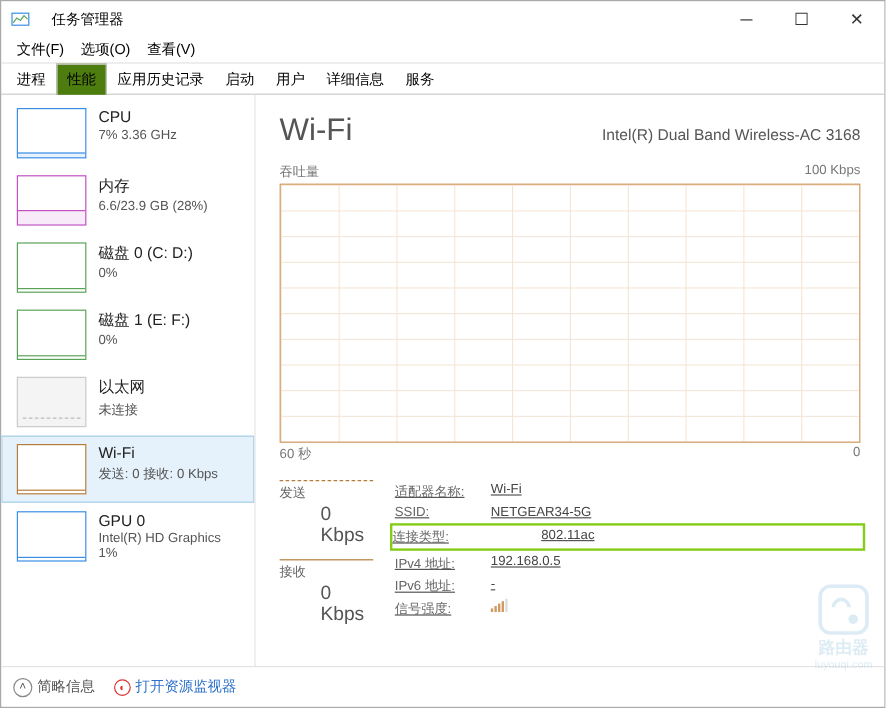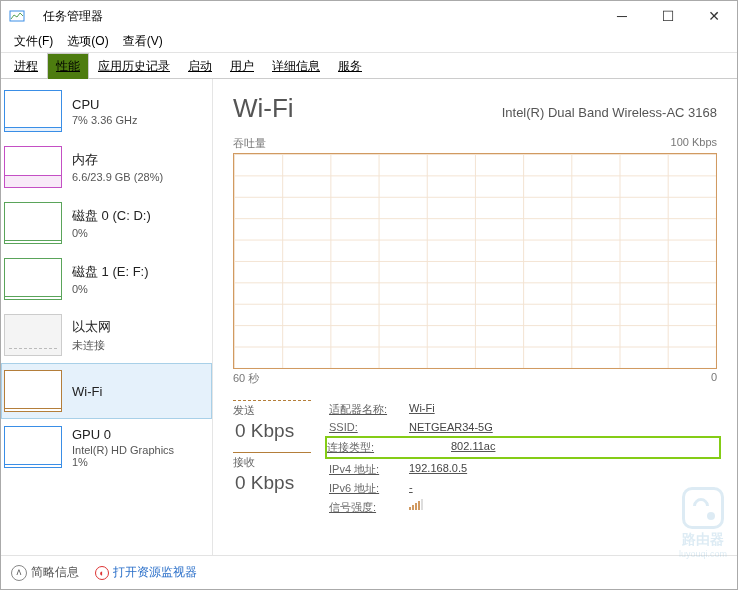--- a/index.html
+++ b/index.html
@@ -8,29 +8,29 @@
 
 .titlebar { height: 30px; display: flex; align-items: center; padding: 0 0 0 8px; gap: 12px; }
 .titlebar .app-icon { width: 16px; height: 16px; margin-right: 6px; }
 .titlebar .title { flex: 1; font-size: 12px; }
 .win-controls { display: flex; height: 30px; }
 .win-controls div { width: 46px; display: flex; align-items: center; justify-content: center; font-size: 14px; color: #333; }
 
 .menubar { height: 22px; display: flex; align-items: center; padding: 0 6px; border-bottom: 1px solid #e3e3e3; }
 .menubar .menu-item { padding: 2px 7px; font-size: 12px; }
 
-.tabs { height: 26px; display: flex; align-items: flex-end; padding: 0 4px; text-decoration: underline; }
+.tabs { height: 26px; display: flex; align-items: flex-end; padding: 0 4px; }
 .tab { padding: 4px 8px; border: 1px solid transparent; border-bottom: none; font-size: 12px; cursor: default; }
 .tab.active { border-color: #ccc; background: #4d7c0f; position: relative; z-index: 2; }
 .tab-underline { height: 1px; background: #ccc; margin-top: -1px; z-index: 1; }
 
 .content { flex: 1; display: flex; overflow: hidden; }
 
 .sidebar { width: 212px; border-right: 1px solid #e5e5e5; overflow-y: auto; padding: 4px 0; }
-.side-item { display: flex; align-items: center; padding: 6px 6px 6px 2px; gap: 10px; cursor: default; border: 1px solid transparent; }
+.side-item { display: flex; padding: 6px 6px 6px 12px; gap: 10px; cursor: default; border: 1px solid transparent; }
 .side-item.selected { background: #e5f1fb; border: 1px solid #a8d0e8; }
 .side-thumb { width: 58px; height: 42px; border: 1px solid; background: #fff; position: relative; }
 .side-thumb.cpu { border-color: #3a8ee6; }
 .side-thumb.mem { border-color: #c44fc4; }
 .side-thumb.disk { border-color: #5aa45a; }
 .side-thumb.eth { border-color: #ccc; background: #f4f4f4; }
 .side-thumb.eth .line { position:absolute; left:4px; right:4px; bottom:6px; border-top:1px dashed #bbb; }
 .side-thumb.wifi { border-color: #b47e3a; }
 .side-thumb.gpu { border-color: #3a8ee6; }
 .thumb-trace { position: absolute; left: 0; right: 0; bottom: 0; height: 6px; }
@@ -48,21 +48,21 @@
 .main-title { font-size: 26px; font-weight: 400; color: #555; }
 .adapter-full { font-size: 13px; color: #555; }
 
 .chart-area { }
 .chart-labels { display: flex; justify-content: space-between; font-size: 11px; color: #777; margin-bottom: 2px; }
 .chart { height: 216px; border: 1px solid #d19a61; position: relative; background: #fff; background-image: linear-gradient(#f3e3d2 1px, transparent 1px), linear-gradient(90deg, #f3e3d2 1px, transparent 1px); background-size: 10% 10%; }
 .chart-bottom-labels { display: flex; justify-content: space-between; font-size: 11px; color: #777; margin-top: 2px; }
 
 .stats-row { display: flex; margin-top: 14px; gap: 18px; }
 .stat-block .stat-label { font-size: 11px; color: #666; margin-bottom: 2px; }
-.stat-block .stat-value { font-size: 19px; color: #555; border-left: 2px dashed transparent; }
+.stat-block .stat-value { font-size: 16px; color: #555; border-left: 2px dashed transparent; margin-left: 32px; }
 .stat-block.send { border-top: 1px dashed #b47e3a; padding-top: 2px; }
 .stat-block.send .stat-value { }
 .stat-block.recv { padding-top: 2px; border-top: 1px solid #b47e3a; }
 .stat-left { width: 78px; }
 
 .info-table { font-size: 11px; color: #555; flex: 1; text-decoration: underline; }
 .info-table .row { display: flex; padding: 2px 0; }
 .info-table .key { width: 80px; color: #666; }
 .info-table .val { color: #444; }
 .highlight-row { border: 2px solid #84cc16; padding: 2px 4px; margin: 1px -4px; gap: 44px; }
@@ -176,20 +176,21 @@
           <div class="sub">未连接</div>
         </div>
       </div>
 
       <div class="side-item selected">
         <div class="side-thumb wifi">
             <div class="thumb-trace wifi-t"></div>
           </div>
         <div class="side-label">
           <div class="name">Wi-Fi</div>
+          <div class="sub">发送: 0 接收: 0 Kbps</div>
         </div>
       </div>
 
       <div class="side-item">
         <div class="side-thumb gpu">
             <div class="thumb-trace gpu-t"></div>
           </div>
         <div class="side-label">
           <div class="name">GPU 0</div>
           <div class="sub" style="white-space:pre-line">Intel(R) HD Graphics

